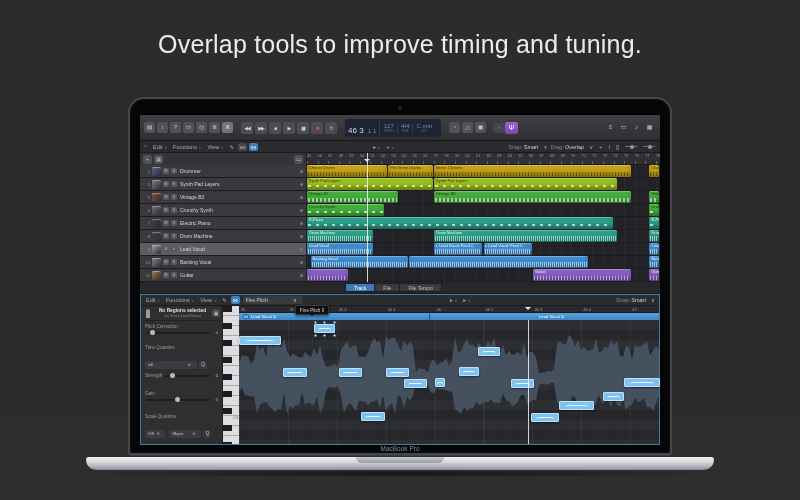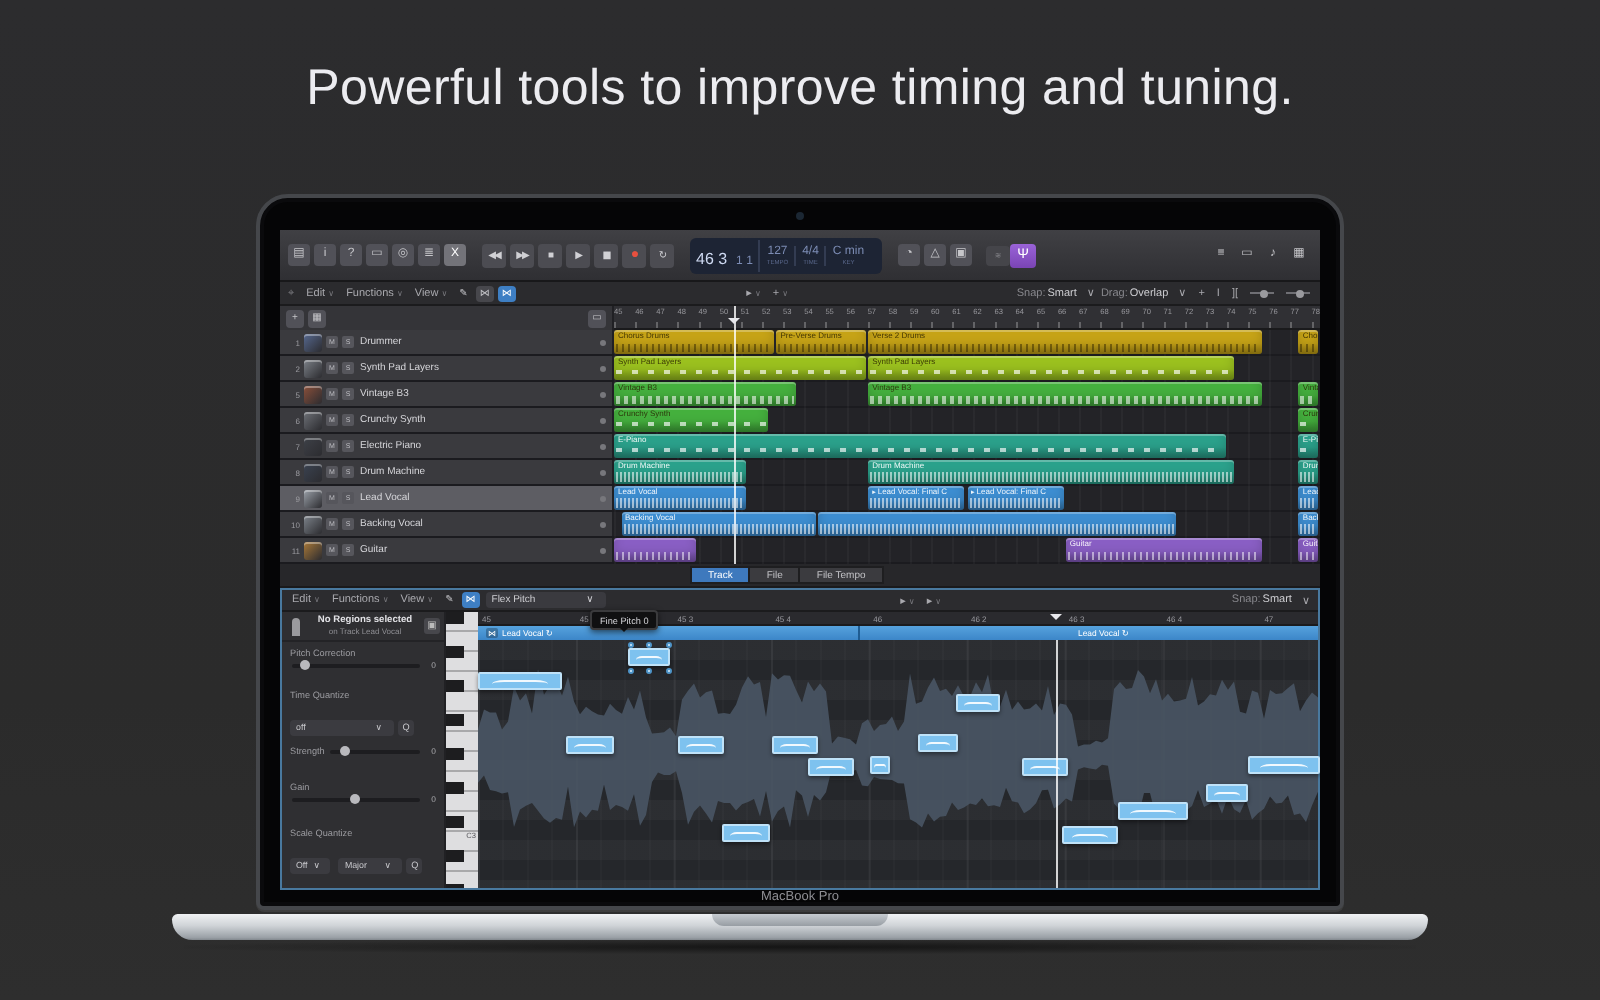--- a/index.html
+++ b/index.html
@@ -113,21 +113,21 @@
   .fx-playhead{position:absolute;left:289px;top:0;bottom:0;width:1px;background:rgba(255,255,255,.8);z-index:8;}
   .fx-pmark{position:absolute;left:286px;top:0;width:0;height:0;border:3px solid transparent;border-top-color:#e8e8ec;z-index:9;}
   .fx-tooltip{position:absolute;left:56px;top:-1px;height:10px;line-height:9px;background:#101011;border:1px solid #3a3a3c;border-radius:2px;color:#d6d6da;font-size:4.6px;padding:0 4px;z-index:10;box-shadow:0 1px 3px rgba(0,0,0,.6);}
   .fx-tooltip::before{content:"";position:absolute;left:50%;bottom:-4px;margin-left:-2px;border:2px solid transparent;border-top-color:#101011;}
   .wavesvg{position:absolute;left:0;top:0;z-index:1;}
 </style>
 </head>
 <body>
 
 <div class="stage">
-  <div class="headline">Powerful tools to improve timing and tuning.</div>
+  <div class="headline">Overlap tools to improve timing and tuning.</div>
 
   <div class="screen">
     <div class="camera"></div>
 
     <div class="display">
 
       <div class="cbar">
         <div class="grp" id="cb-left">
             <div class="ibtn">▤</div>
             <div class="ibtn">i</div>

